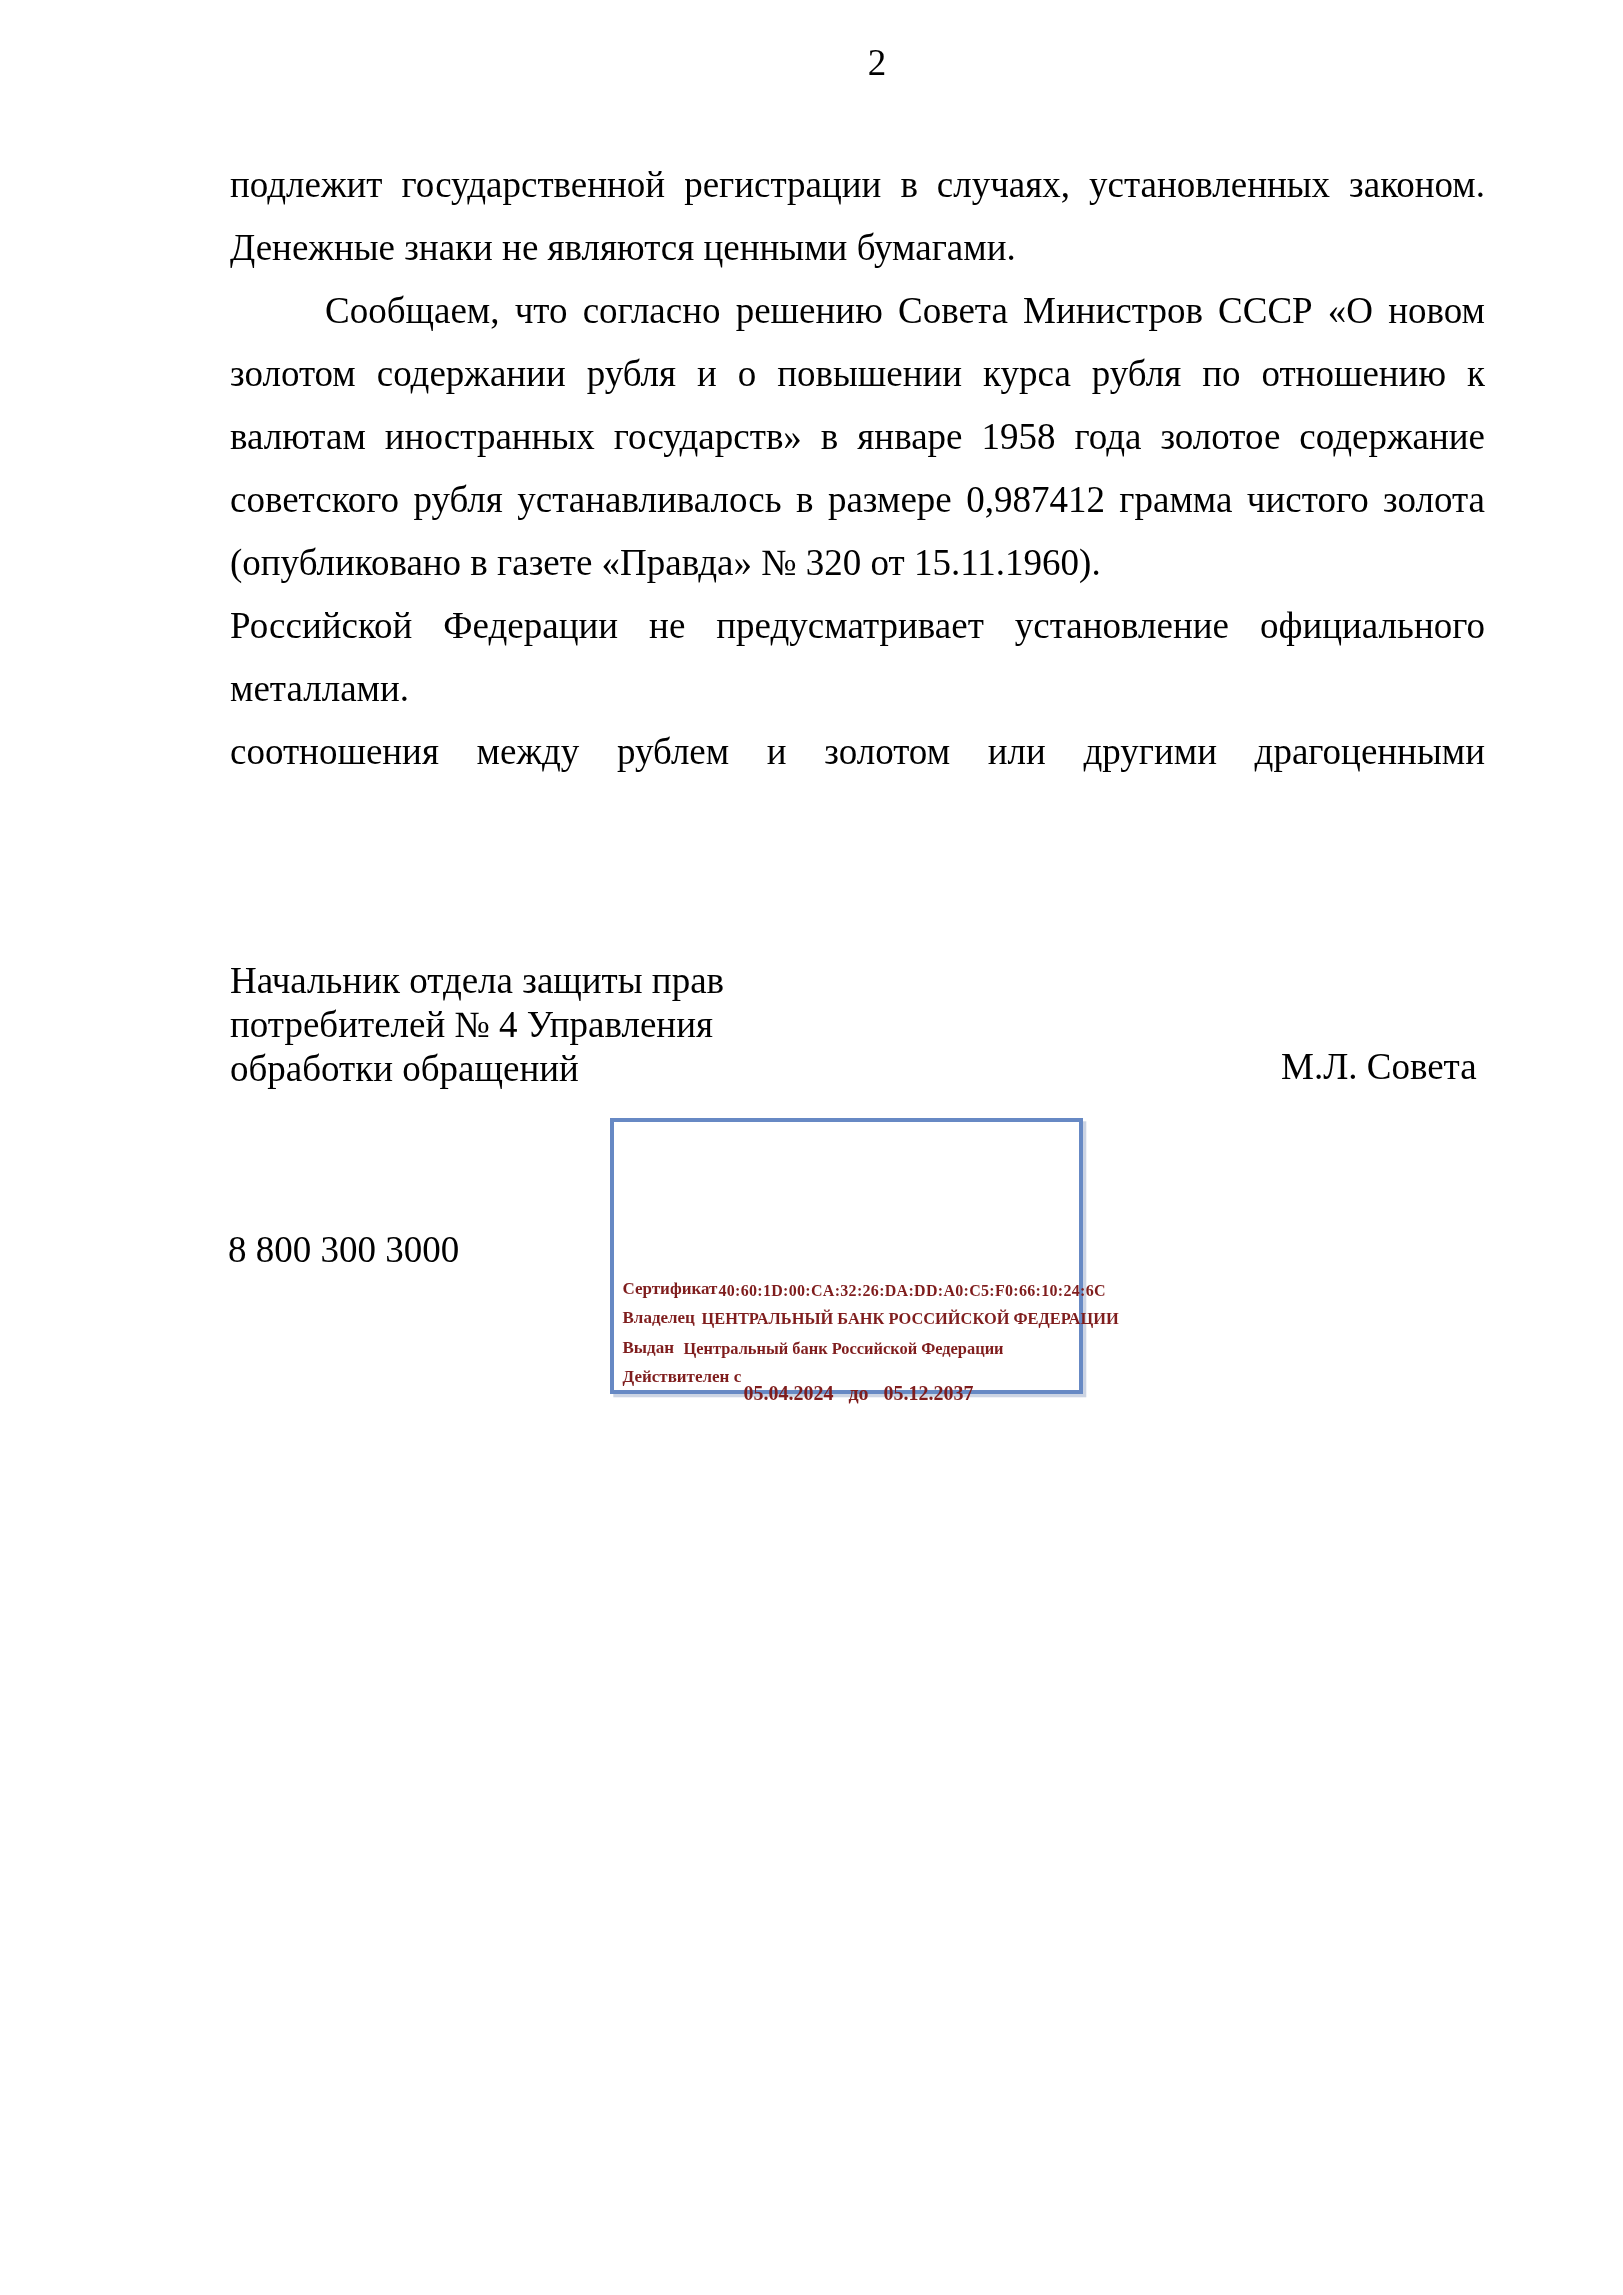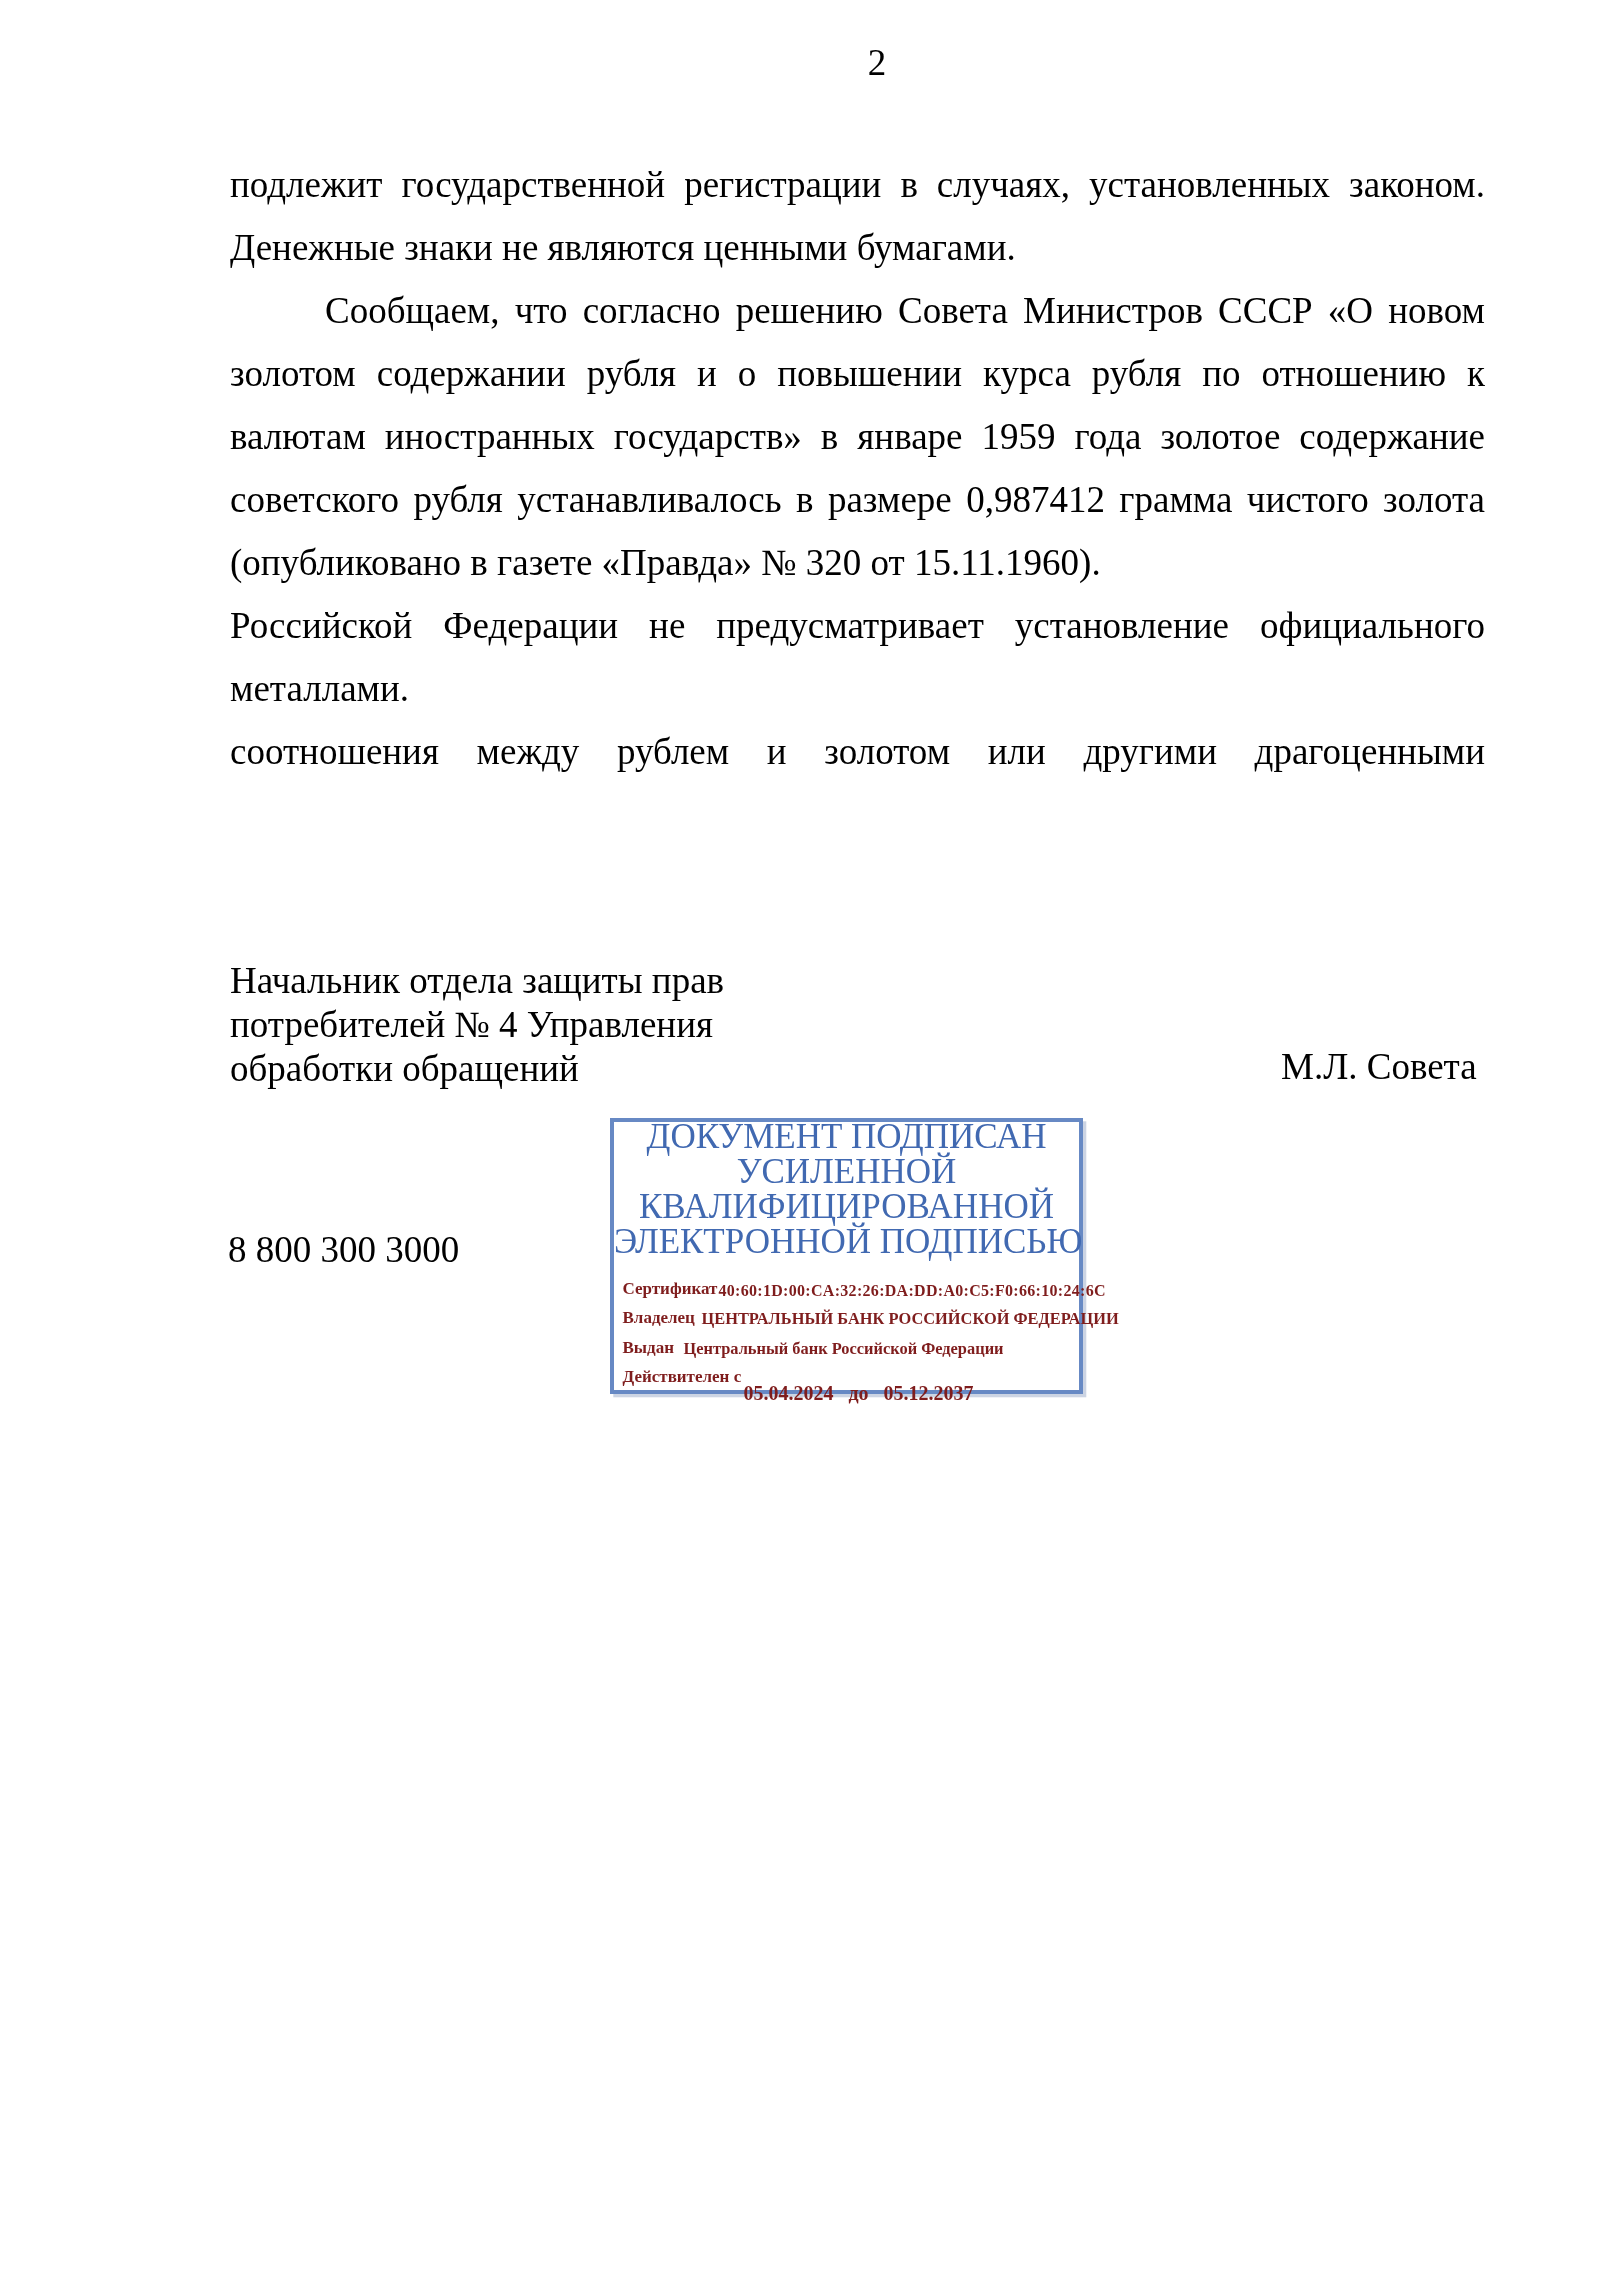--- a/index.html
+++ b/index.html
@@ -105,45 +105,39 @@
 
 <div class="page">
 
   <div class="page-num">2</div>
 
   <div class="body-text">
     <span class="ln just">подлежит государственной регистрации в случаях, установленных законом.</span>
     <span class="ln left">Денежные знаки не являются ценными бумагами.</span>
     <span class="ln just ind">Сообщаем, что согласно решению Совета Министров СССР «О новом</span>
     <span class="ln just">золотом содержании рубля и о повышении курса рубля по отношению к</span>
-    <span class="ln just">валютам иностранных государств» в январе 1959 года золотое содержание</span>
+    <span class="ln just">валютам иностранных государств» в январе 1958 года золотое содержание</span>
     <span class="ln just">советского рубля устанавливалось в размере 0,987412 грамма чистого золота</span>
     <span class="ln left">(опубликовано в газете «Правда» № 320 от 15.11.1960).</span>
     <span class="ln just">Российской Федерации не предусматривает установление официального</span>
     <span class="ln left">металлами.</span>
     <span class="ln just">соотношения между рублем и золотом или другими драгоценными</span>
   </div>
 
   <div class="sig-block">
     <div>Начальник отдела защиты прав</div>
     <div>потребителей № 4 Управления</div>
     <div>обработки обращений</div>
   </div>
 
   <div class="sig-name">М.Л. Совета</div>
 
   <div class="phone">8 800 300 3000</div>
 
   <div class="stamp">
-    <div class="stamp-title">
-      <span class="tl">ДОКУМЕНТ ПОДПИСАН</span>
-      <span class="tl">УСИЛЕННОЙ</span>
-      <span class="tl">КВАЛИФИЦИРОВАННОЙ</span>
-      <span class="tl">ЭЛЕКТРОННОЙ ПОДПИСЬЮ</span>
-    </div>
 
     <div class="stamp-row row-cert">
       <span class="lbl">Сертификат</span>
       <span class="val">40:60:1D:00:CA:32:26:DA:DD:A0:C5:F0:66:10:24:6C</span>
     </div>
     <div class="stamp-row row-owner">
       <span class="lbl">Владелец</span>
       <span class="val">ЦЕНТРАЛЬНЫЙ БАНК РОССИЙСКОЙ ФЕДЕРАЦИИ</span>
     </div>
     <div class="stamp-row row-issue">

